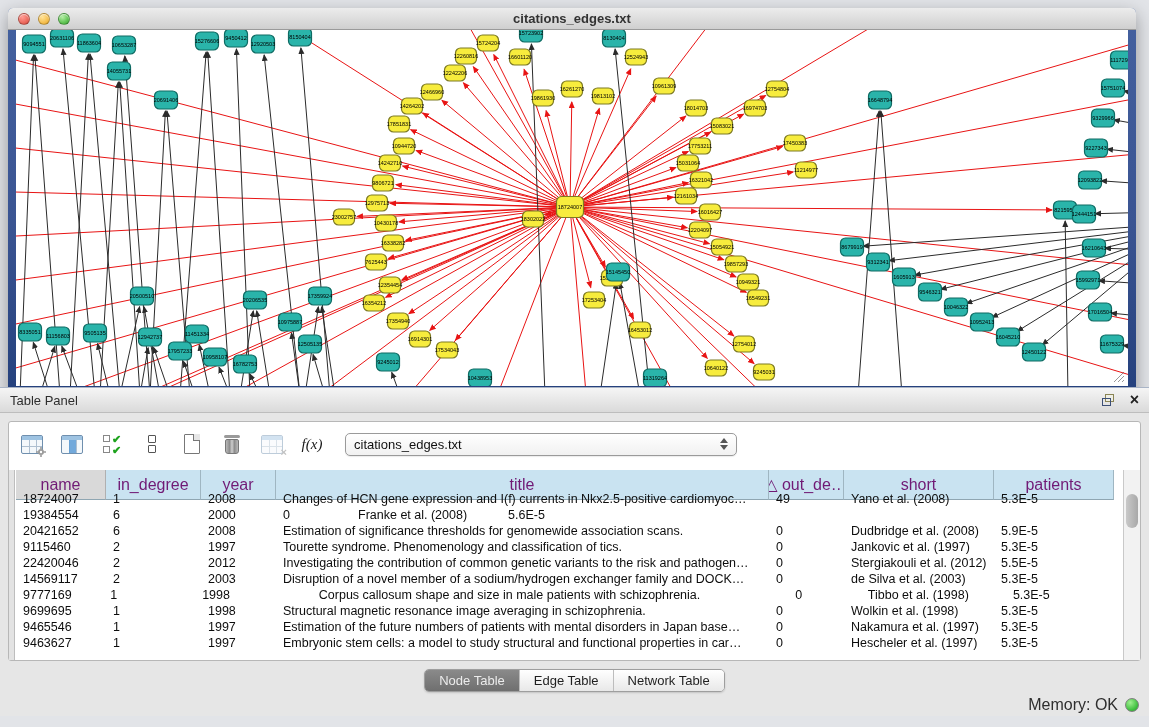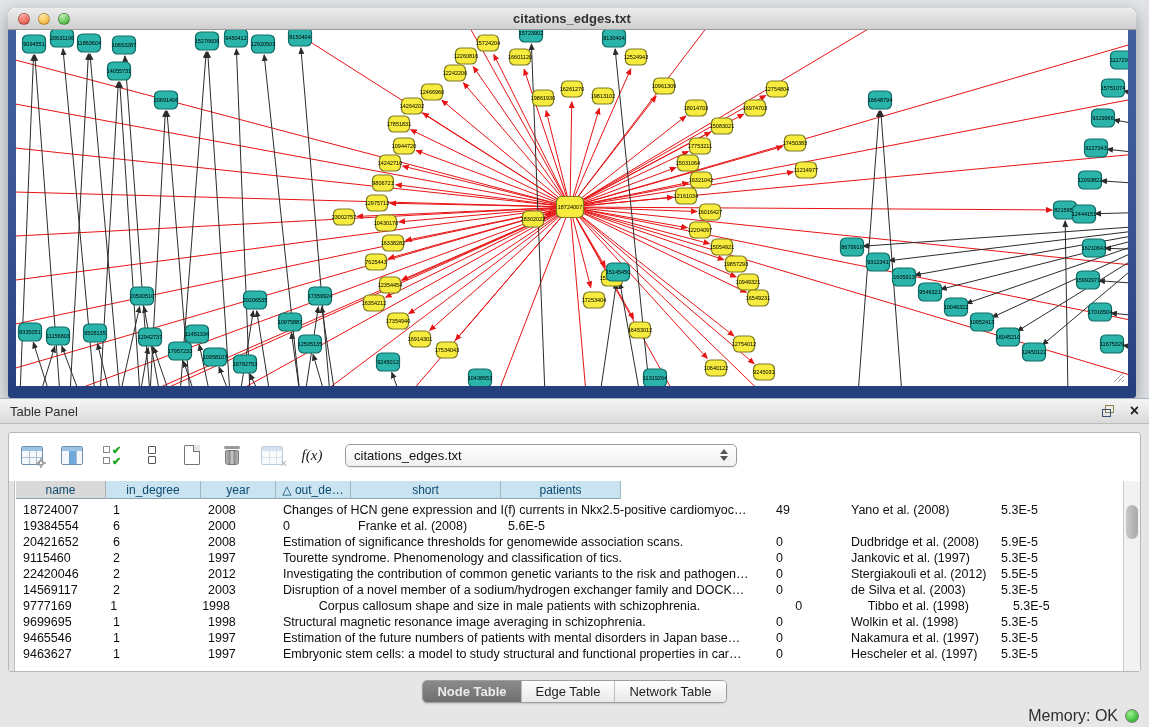--- a/index.html
+++ b/index.html
@@ -18,21 +18,21 @@
     box-shadow:inset 0 1px 1px rgba(255,255,255,.6); }
   .light.close{ background:radial-gradient(circle at 35% 30%, #ff9d96,#ec6a5e 60%,#d2453a);}
   .light.min{ background:radial-gradient(circle at 35% 30%, #ffe39a,#f5bf4f 60%,#dfa123);}
   .light.zoom{ background:radial-gradient(circle at 35% 30%, #b5eda6,#61c454 60%,#3da433);}
   .win-title { position:absolute; left:0; right:0; text-align:center; font-size:13px; color:#333; font-weight:bold; }
   .canvas-wrap { position:absolute; left:8px; top:22px; width:1112px; height:356px; background:#fff; overflow:hidden; }
   .canvas-wrap svg { display:block; }
   .resize-grip { position:absolute; right:3px; bottom:3px; width:14px; height:14px; opacity:.6; }
 
   
-  .table-panel { position:absolute; left:0; top:398px; width:1149px; height:329px; background:#e6e6e6; }
+  .table-panel { position:absolute; left:0; top:387px; width:1149px; height:329px; background:#e6e6e6; }
   .tp-header { height:26px; background:linear-gradient(180deg,#f5f5f5,#dadada);
     border-top:1px solid #a9b4c6; border-bottom:1px solid #bdbdbd;
     display:flex; align-items:center; padding:0 10px; }
   .tp-title { font-size:13px; color:#2e2e2e; }
   .tp-header-icons { margin-left:auto; display:flex; align-items:center; gap:14px; }
   .float-icon { position:relative; width:14px; height:13px; }
   .float-icon .sq1 { position:absolute; left:3px; top:0; width:9px; height:8px; border:1px solid #8a8455; background:#efefe6;}
   .float-icon .sq2 { position:absolute; left:0; top:4px; width:9px; height:8px; border:1px solid #3c4f76; background:transparent;}
   .close-x { font-size:16px; font-weight:bold; color:#222; line-height:14px; cursor:default; }
 
@@ -66,36 +66,36 @@
   .dropdown { margin-left:6px; width:392px; height:23px; border:1px solid #9a9a9a; border-radius:5px;
     background:linear-gradient(180deg,#ffffff,#f1f1f1); display:flex; align-items:center; padding:0 8px; box-shadow:0 1px 1px rgba(0,0,0,.08);}
   .dropdown .val { font-size:13px; color:#111; flex:1; }
   .dd-arrows { display:flex; flex-direction:column; gap:2px; align-items:center; }
   .dd-arrows .up { width:0; height:0; border-left:4px solid transparent; border-right:4px solid transparent; border-bottom:5px solid #555;}
   .dd-arrows .dn { width:0; height:0; border-left:4px solid transparent; border-right:4px solid transparent; border-top:5px solid #555;}
 
   .grid { position:absolute; left:0; top:48px; right:0; bottom:0; overflow:hidden; }
   .gutter { position:absolute; left:0; top:0; bottom:0; width:6px; background:#e3e3e3; border-right:1px solid #bdbdbd; }
   .thead { position:absolute; left:7px; top:0; right:18px; height:21px; display:flex; }
-  .th { height:18px; background:#c9e3f1; border-right:1px solid #9fb6c2; border-bottom:1px solid #8fa6b2;
-    font-size:12px; color:#0c4a6e; display:flex; align-items:center; justify-content:center; overflow:hidden; white-space:nowrap;}
+  .th { height:30px; background:#c9e3f1; border-right:1px solid #9fb6c2; border-bottom:1px solid #8fa6b2;
+    font-size:16px; color:#701a75; display:flex; align-items:center; justify-content:center; overflow:hidden; white-space:nowrap;}
   .th.pressed { background:#d9d9d9; border-right:1px solid #b0b0b0; }
   .tbody { position:absolute; left:7px; top:21px; right:18px; bottom:0; }
   .tr { display:flex; height:16px; }
   .td { font-size:12.5px; color:#0d0d0d; padding-left:7px; white-space:nowrap; overflow:hidden; line-height:16px; }
   .vscroll { position:absolute; right:0; top:0; width:17px; bottom:0; background:#f2f2f2; border-left:1px solid #c9c9c9;}
   .vscroll .thumb { position:absolute; left:2px; right:2px; top:24px; height:34px; background:linear-gradient(90deg,#c9c9c9,#a8a8a8); border-radius:7px;}
 
   .tabs { position:absolute; left:0; right:0; top:282px; display:flex; justify-content:center; }
   .tabgroup { display:flex; border:1px solid #9e9e9e; border-radius:5px; overflow:hidden;
     box-shadow:0 1px 2px rgba(0,0,0,.15); }
   .tab { height:21px; padding:0 14px; font-size:13px; display:flex; align-items:center;
     background:linear-gradient(180deg,#ffffff,#e8e8e8); color:#1f1f1f; border-right:1px solid #bdbdbd; }
   .tab:last-child { border-right:none; }
-  .tab.active { background:linear-gradient(180deg,#8a8a8a,#6f6f6f); color:#ececec;font-weight:bold; }
+  .tab.active { background:linear-gradient(180deg,#8a8a8a,#6f6f6f); color:#ececec; }
 
   .statusbar { position:absolute; left:0; right:0; bottom:0; height:22px; display:flex; align-items:center; justify-content:flex-end; padding-right:10px; gap:7px;}
   .mem-label { font-size:16px; color:#2e2e2e; }
   .mem-dot { width:14px; height:14px; border-radius:50%; border:1px solid #7f7f7f;
     background:radial-gradient(circle at 35% 30%, #9ff08f,#3fbf3f 65%,#2a9a2a); }
 </style>
 </head>
 <body>
 
 <div class="net-window">
@@ -741,20 +741,21 @@
           </span>
       </span>
     </div>
 
     <div class="grid">
       <div class="gutter"></div>
       <div class="thead" id="thead-row">
           <div class="th pressed" style="width: 90px;">name</div>
           <div class="th" style="width: 95px;">in_degree</div>
           <div class="th" style="width: 75px;">year</div>
+          <div class="th" style="width: 493px;">title</div>
           <div class="th" style="width: 75px;">△ out_de…</div>
           <div class="th" style="width: 150px;">short</div>
           <div class="th" style="width: 120px;">patients</div>
         </div>
       <div class="tbody" id="tbody">
           <div class="tr">
             <div class="td" style="width: 90px;">18724007</div>
             <div class="td" style="width: 95px;">1</div>
             <div class="td" style="width: 75px;">2008</div>
             <div class="td" style="width: 493px;">Changes of HCN gene expression and I(f) currents in Nkx2.5-positive cardiomyoc…</div>

